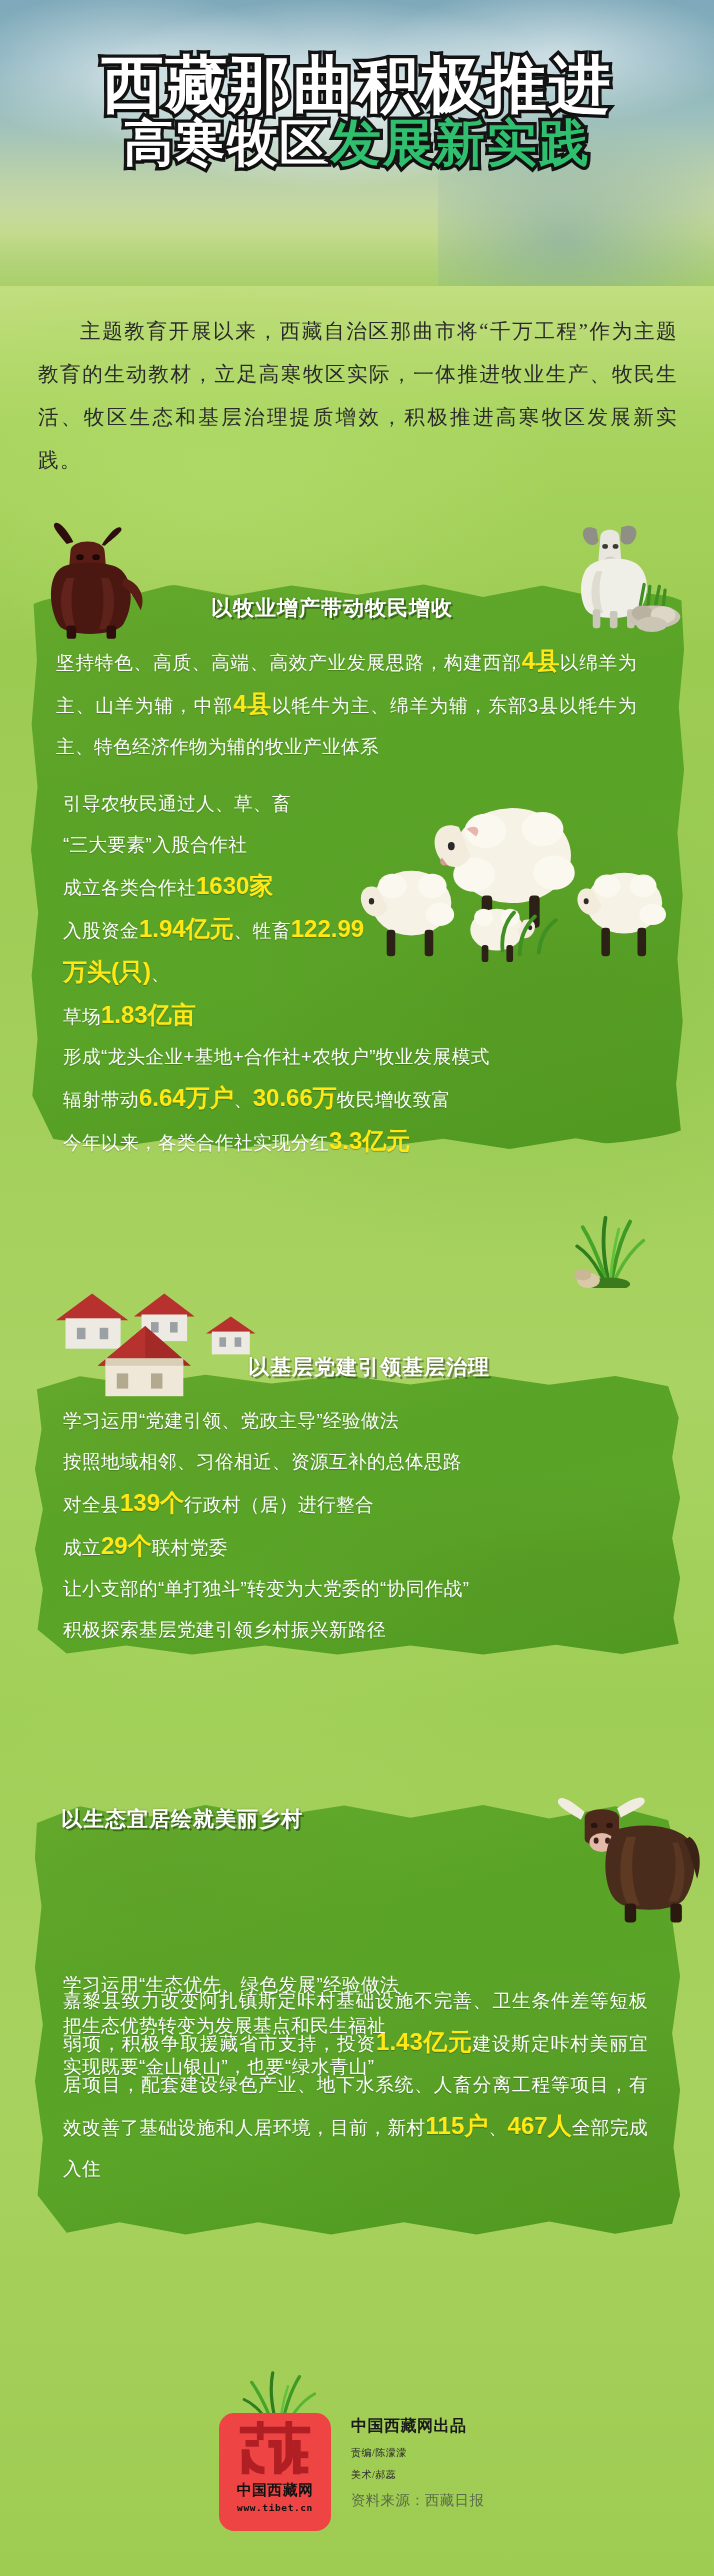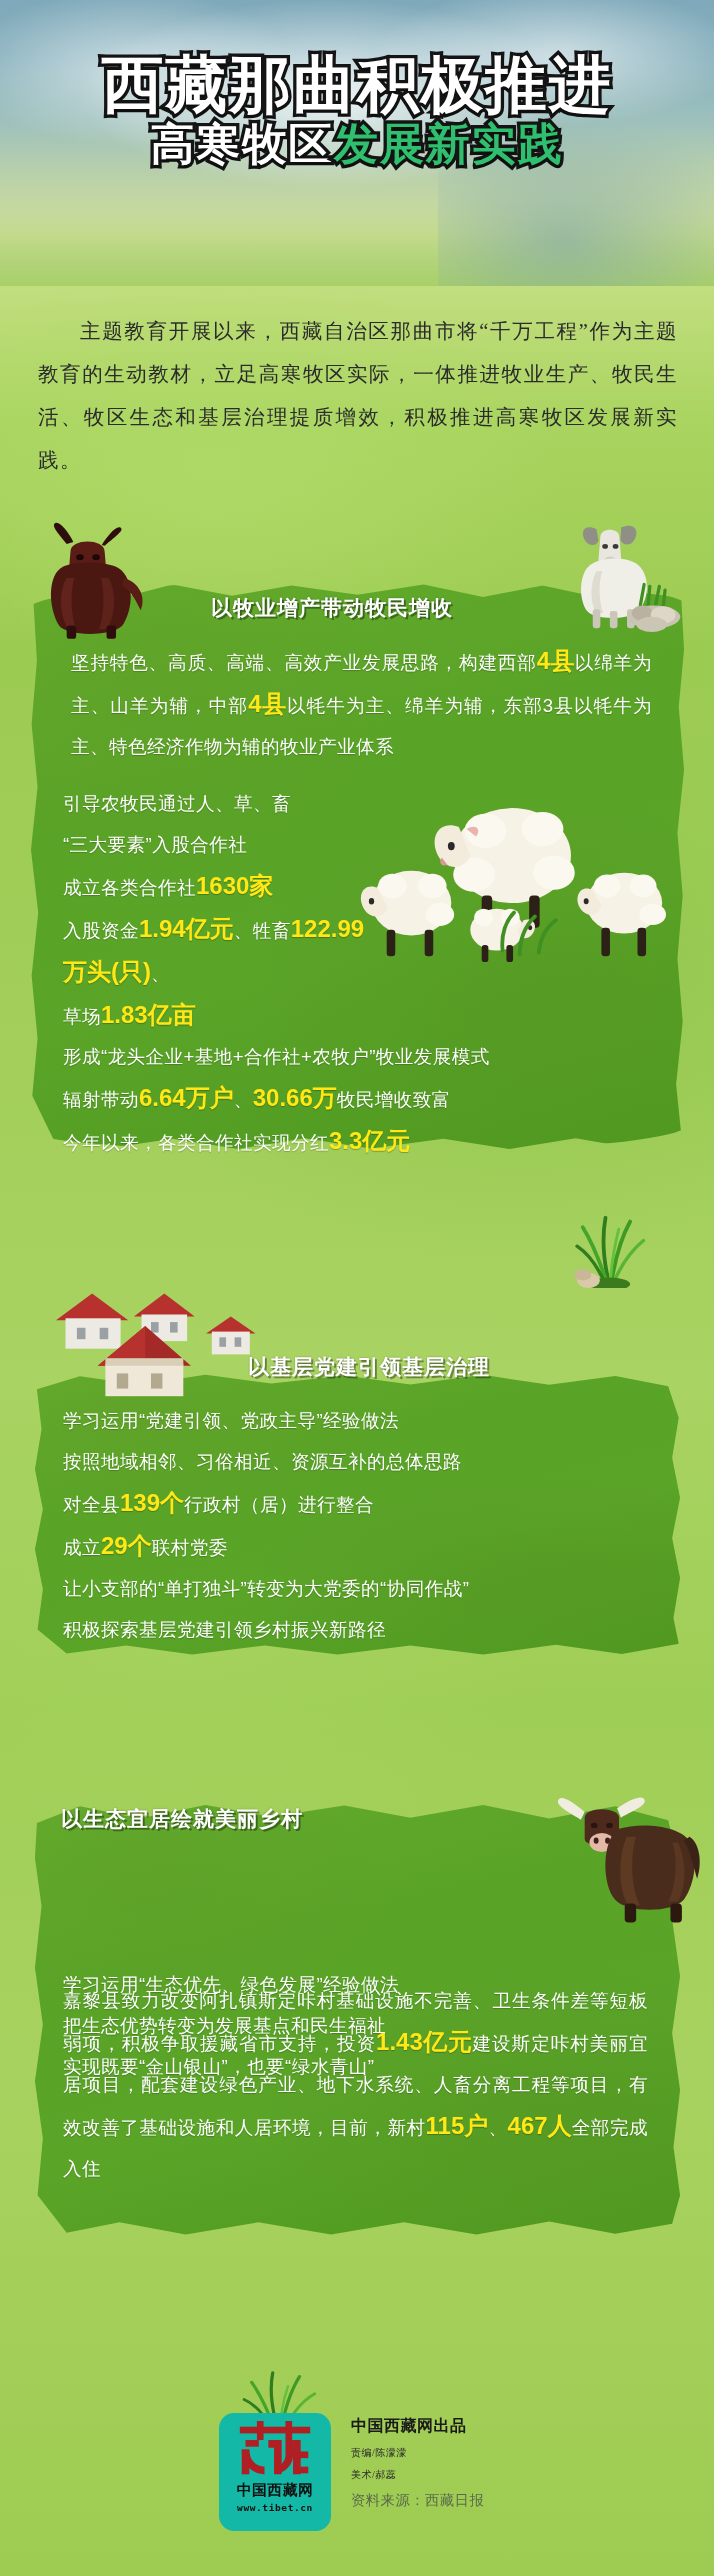--- a/index.html
+++ b/index.html
@@ -35,21 +35,21 @@
     position:absolute; left:0; top:55px; width:714px; text-align:center; z-index:5;
   }
   .tline{
     font-family:"DejaVu Sans","Liberation Sans",sans-serif;
     font-weight:bold; font-size:62px; line-height:59px; letter-spacing:1.9px;
     color:#ffffff;
     -webkit-text-stroke:6.7px #141414;
     paint-order:stroke fill;
     text-shadow:0 2.9px 0 rgba(0,0,0,0.25);
   }
-  .tline.l2{ font-size:44px; }
+  .tline.l2{ font-size:50px; }
   .tgreen{ color:#2fbf6e; }
 
   
   .intro{
     position:absolute; left:38px; top:310px; width:640px; z-index:6;
     font-family:"Liberation Serif","DejaVu Serif",serif;
     font-size:20.5px; line-height:43px; color:#2b2b2b;
     text-align:justify; text-indent:42px; letter-spacing:1.4px;
   }
 
@@ -120,21 +120,21 @@
   .houses{ left:46px; top:1267px; width:267px; height:133px; }
   
   .yak2{ left:535px; top:1793px; width:168px; height:141px; }
   
   .grassF{ left:192px; top:2369px; width:114px; height:76px; }
 
   
   .footer{ position:absolute; left:0; top:2344px; width:714px; height:232px; z-index:9; }
   .logo-card{
     position:absolute; left:219px; top:2413px; width:112px; height:118px;
-    background:#14b8a6; border-radius:15.2px; z-index:10;
+    background:#ef4444; border-radius:15.2px; z-index:10;
     display:flex; flex-direction:column; align-items:center; justify-content:flex-start;
     padding-top:7.6px;
   }
   .logo-mark{ width:78px; height:59px; }
   .logo-cn{
     font-family:"DejaVu Sans","Liberation Sans",sans-serif;
     font-weight:bold; font-size:14.8px; color:#111; letter-spacing:0.5px; margin-top:1.9px;
   }
   .logo-url{
     font-family:"DejaVu Sans Mono","Liberation Mono",monospace;
@@ -319,21 +319,21 @@
     <path d="M56 70 C50 46 46 26 50 6" stroke="#2f7d1c" stroke-width="3.4"></path>
     <path d="M58 70 C62 46 68 26 78 10" stroke="#3f9a25" stroke-width="3.4"></path>
     <path d="M54 70 C46 48 38 30 28 16" stroke="#45a52a" stroke-width="3.4"></path>
     <path d="M60 70 C68 52 80 36 94 28" stroke="#58b534" stroke-width="3"></path>
     <path d="M52 70 C44 54 34 40 20 34" stroke="#2f7d1c" stroke-width="3"></path>
     <path d="M57 70 C58 50 62 32 66 20" stroke="#63c23c" stroke-width="2.6"></path>
   </g>
 </svg>
 
 <div class="sec-h" style="left:211px; top:594px;">以牧业增产带动牧民增收</div>
-<div class="sec-body just" id="s1a" style="left:71px; top:640px; width:581px;">
+<div class="sec-body just" id="s1a" style="left:56px; top:640px; width:581px;">
     <div><span>坚持特色、高质、高端、高效产业发展思路，构建西部</span><span class="hl">4县</span><span>以绵羊为主、山羊为辅，中部</span><span class="hl">4县</span><span>以牦牛为主、绵羊为辅，东部3县以牦牛为主、特色经济作物为辅的牧业产业体系</span></div>
   </div>
 <div class="sec-body" id="s1b" style="left:63px; top:783px; width:314px;">
     <div><span>引导农牧民通过人、草、畜</span></div>
     <div><span>“三大要素”入股合作社</span></div>
     <div><span>成立各类合作社</span><span class="hl">1630家</span></div>
     <div><span>入股资金</span><span class="hl">1.94亿元</span><span>、牲畜</span><span class="hl">122.99万头(只)</span><span>、</span></div>
     <div><span>草场</span><span class="hl">1.83亿亩</span></div>
   </div>
 <div class="sec-body" id="s1c" style="left:63px; top:1036px; width:585px;">

